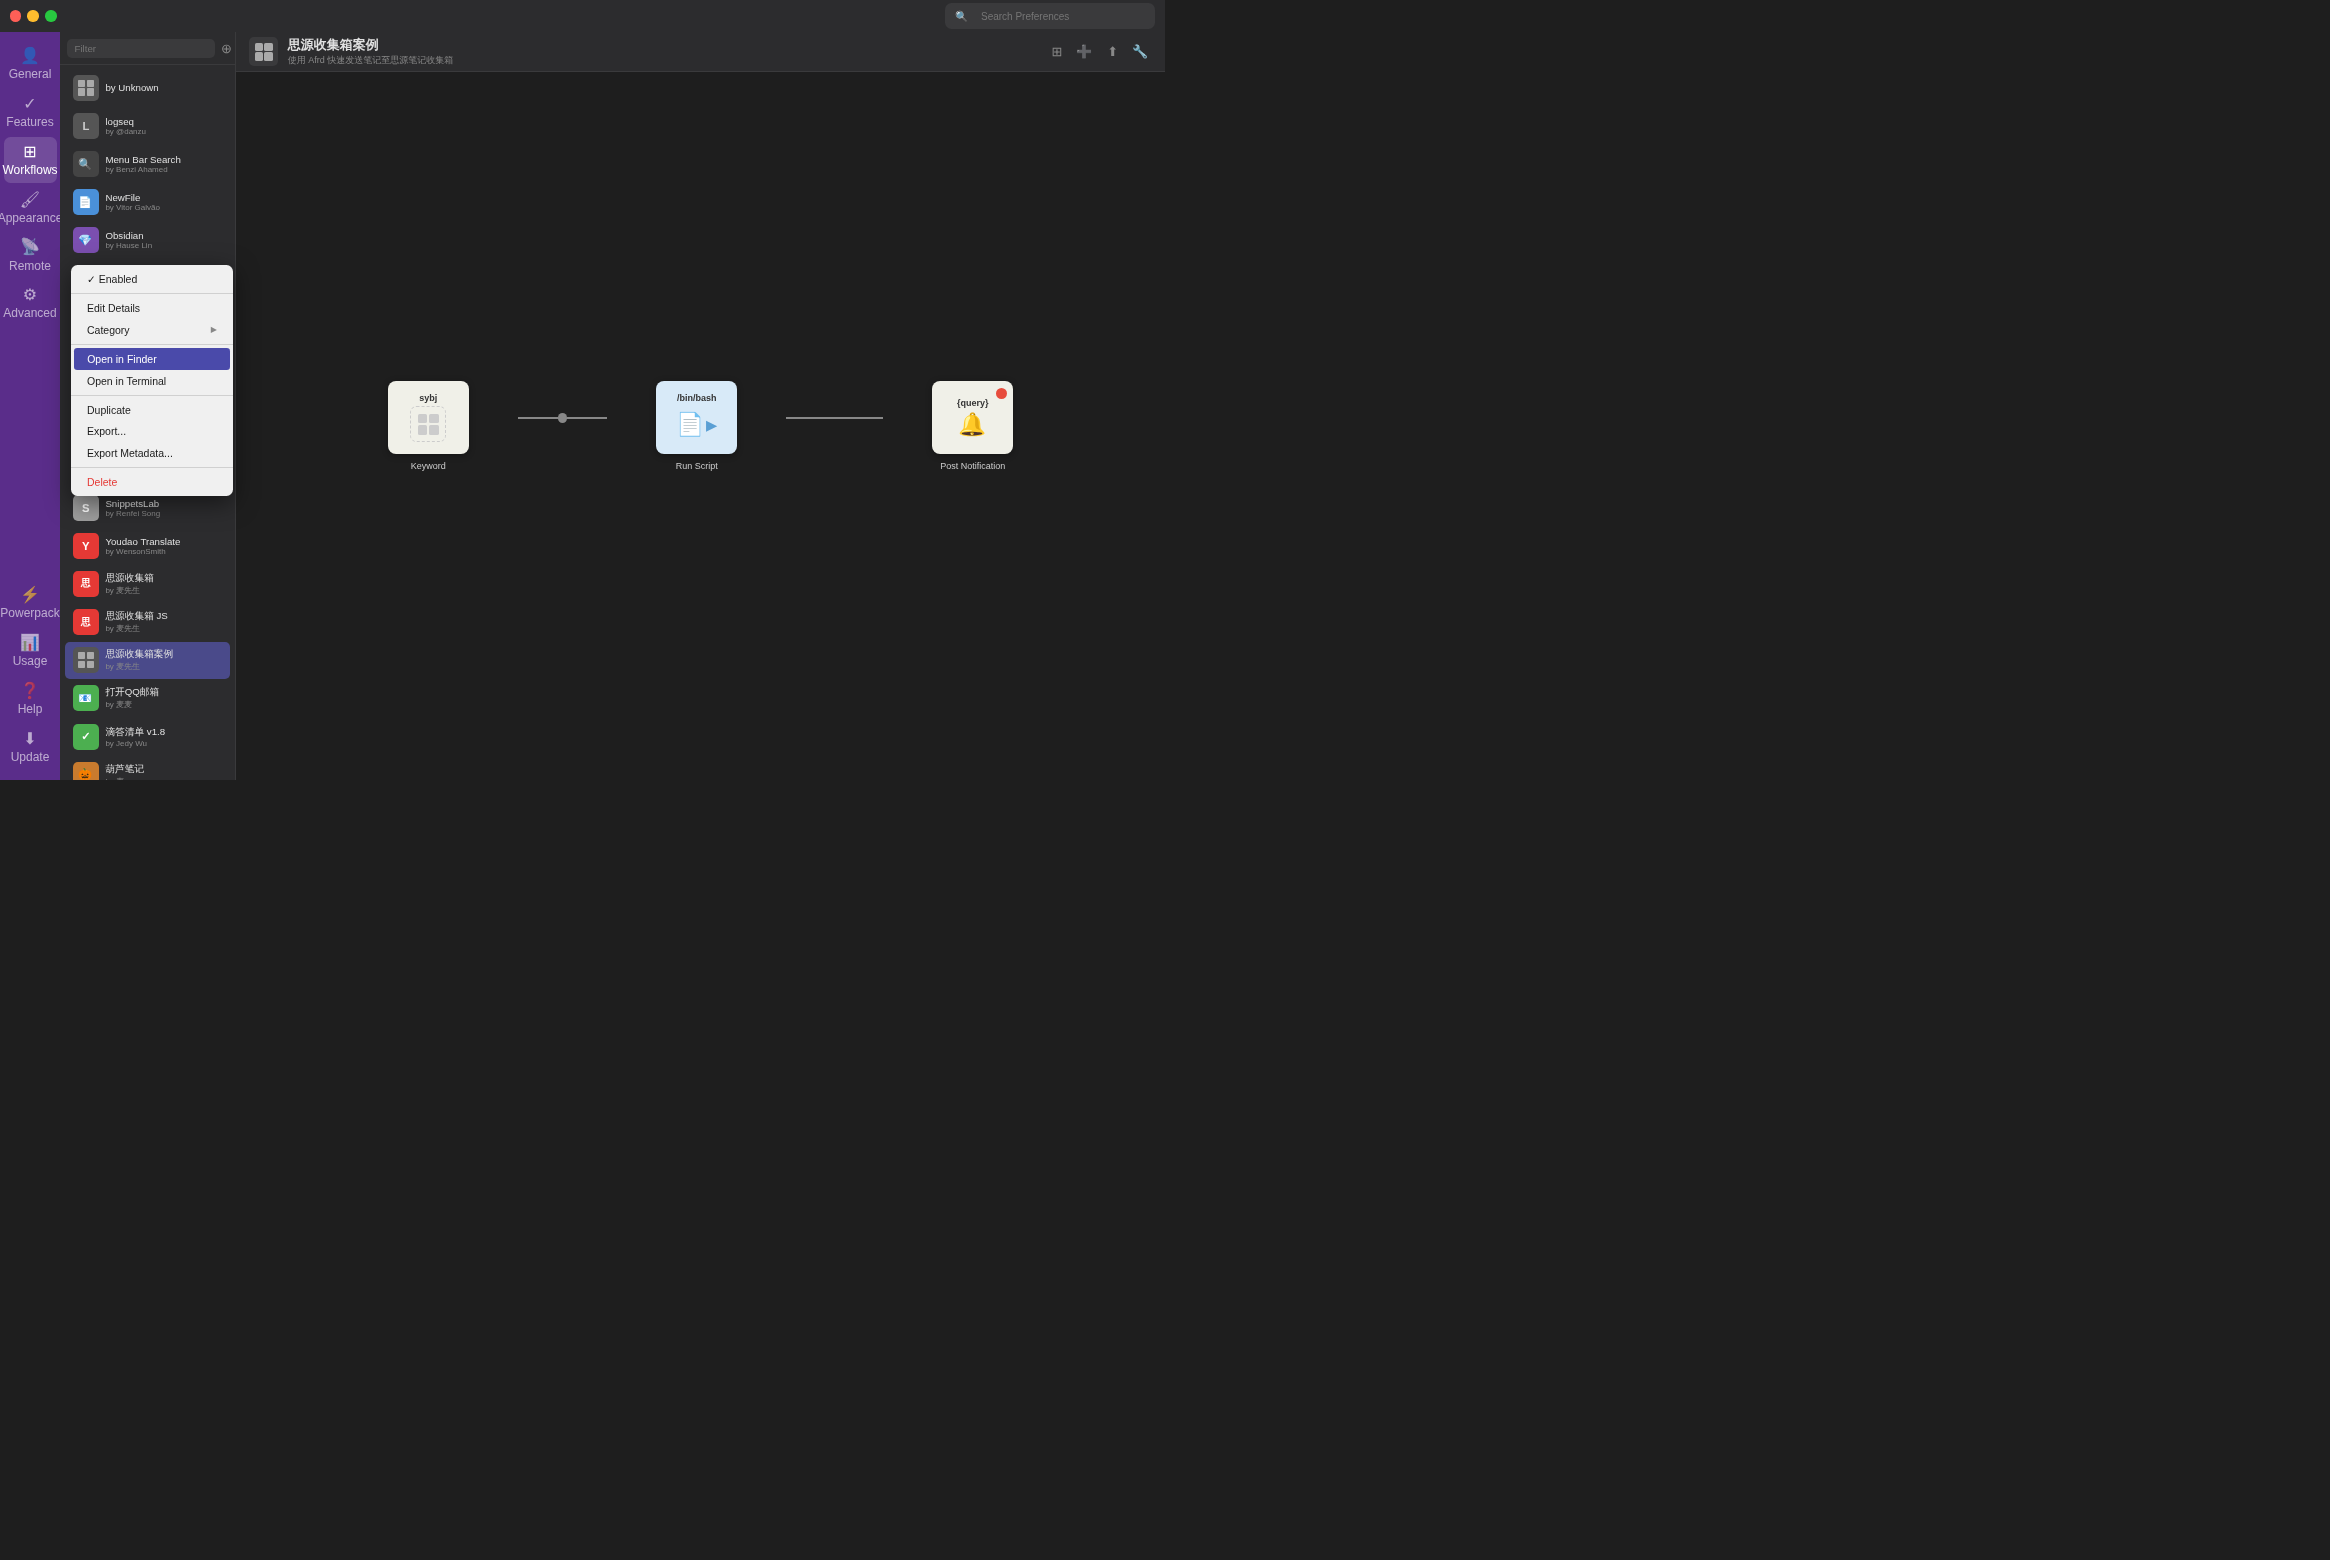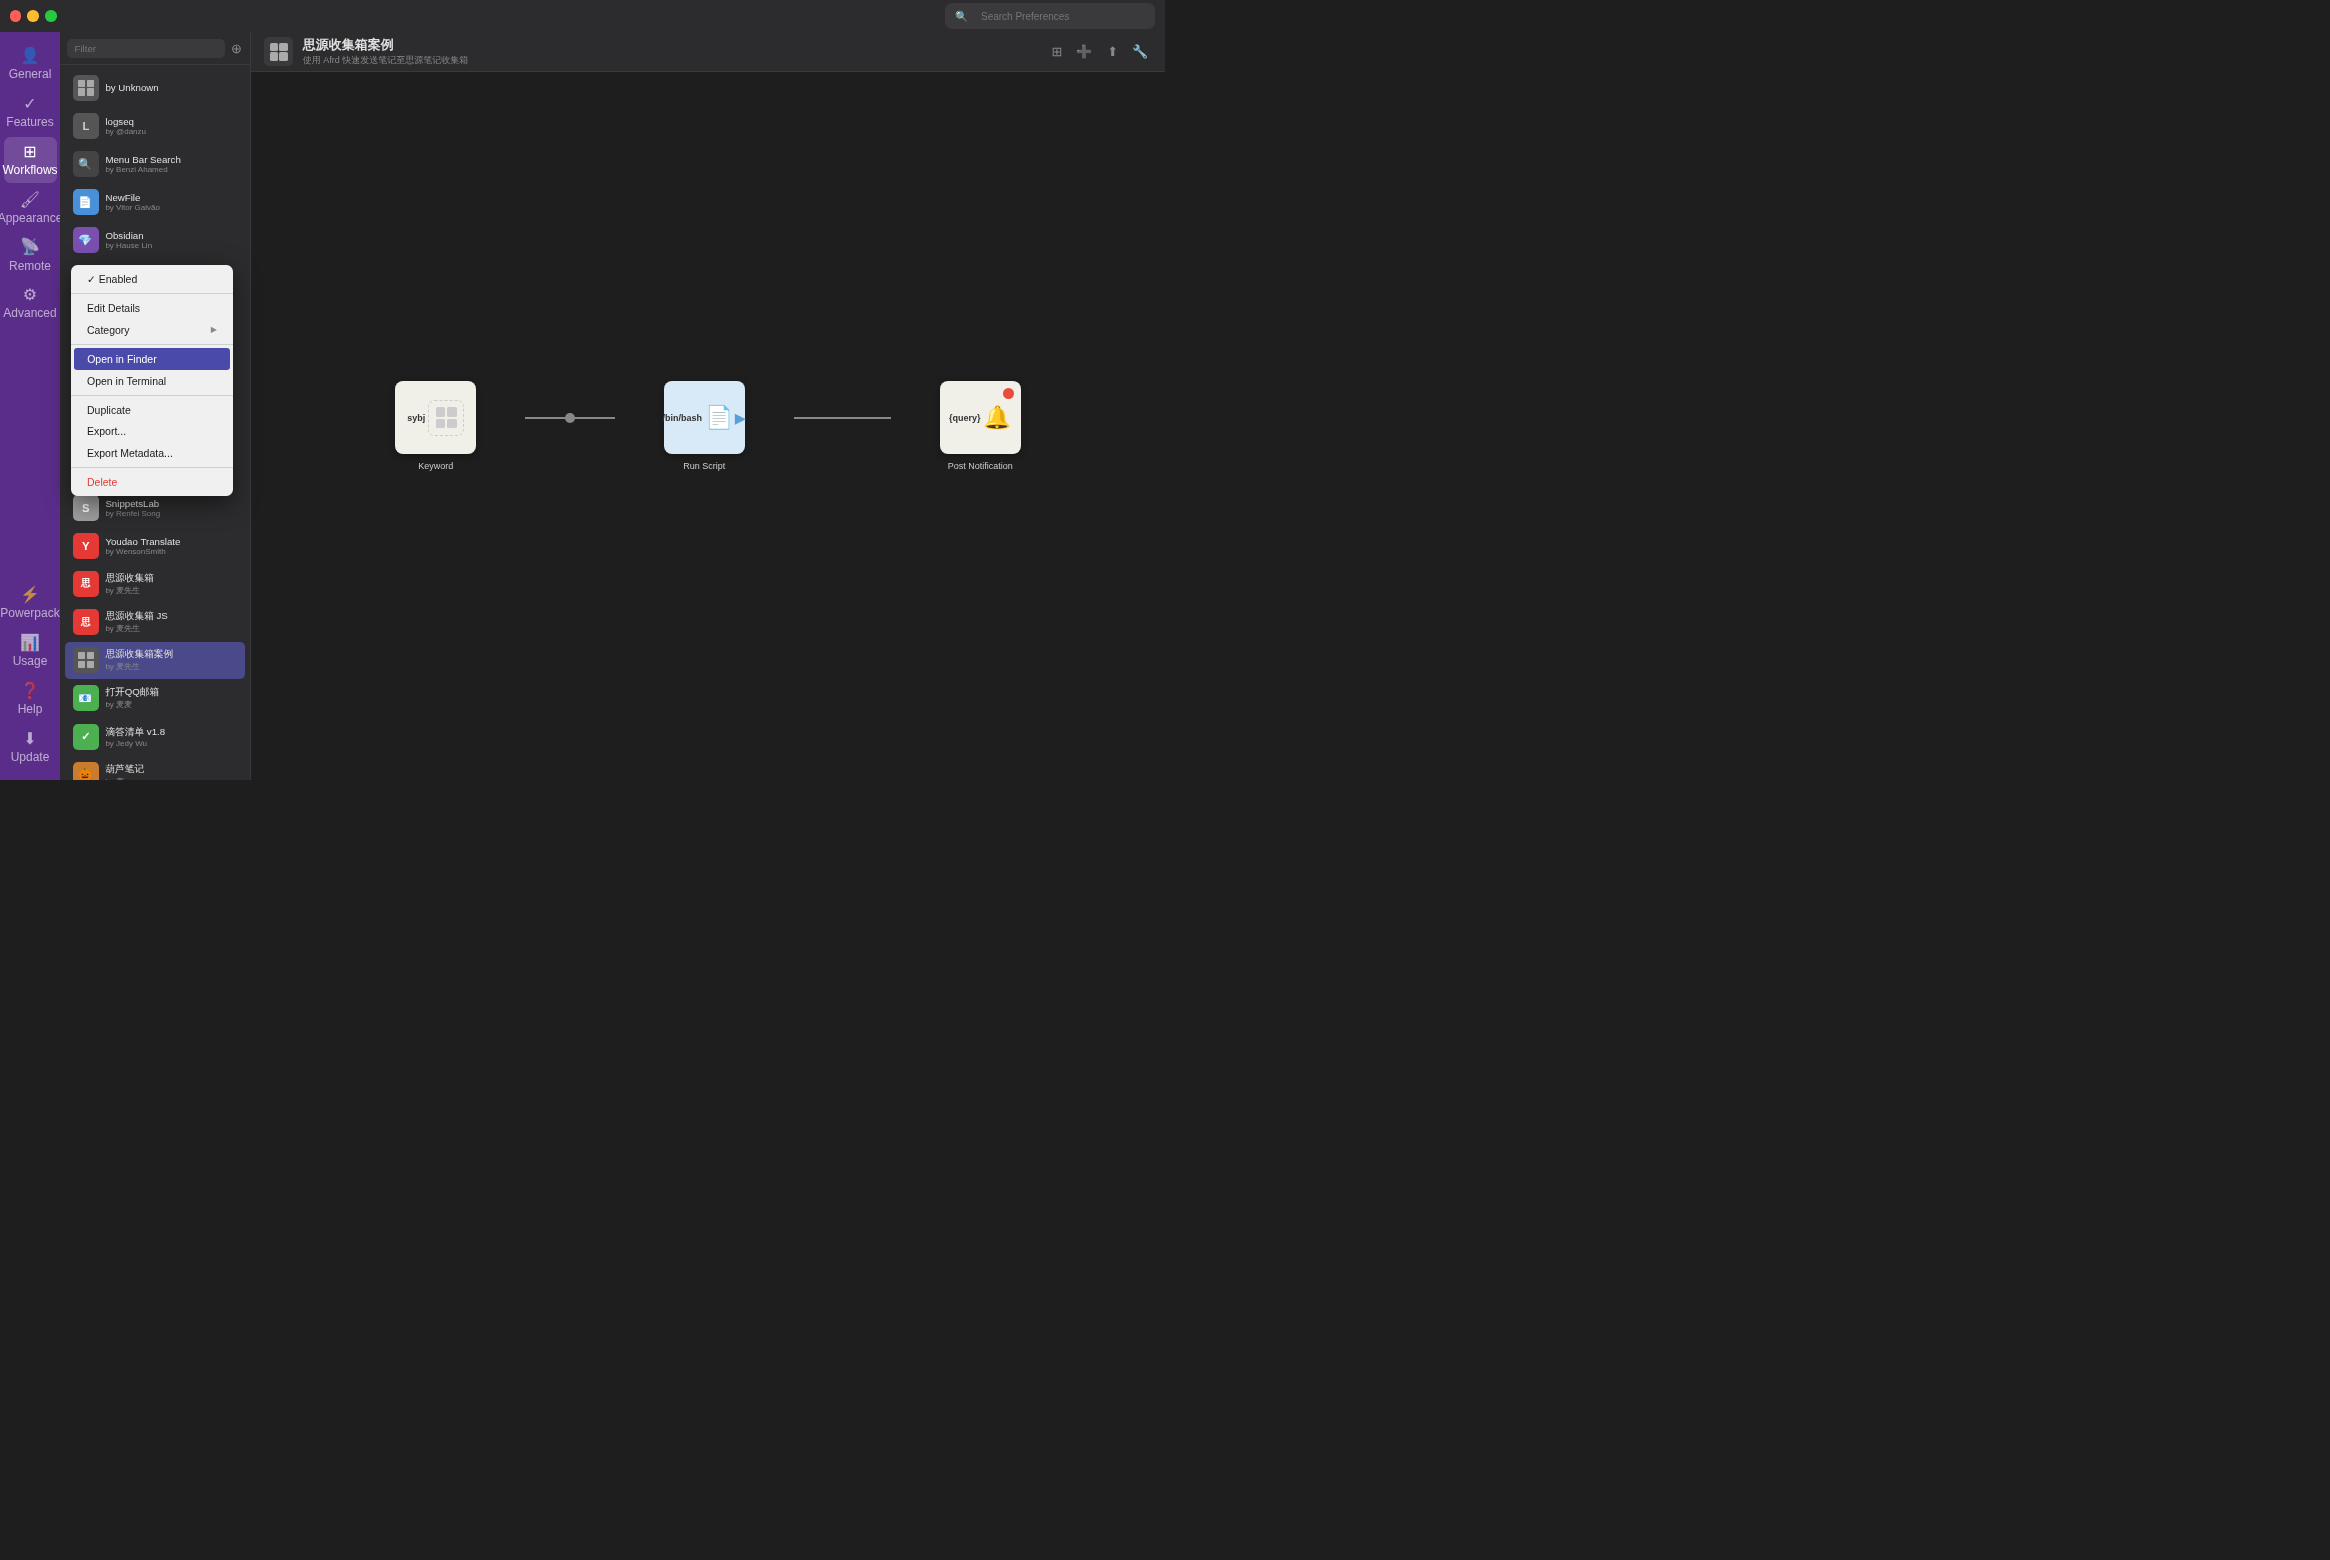--- a/index.html
+++ b/index.html
@@ -100,21 +100,21 @@
       line-height: 1;
     }
     .nav-label {
       font-size: 12px;
       text-align: center;
       color: inherit;
     }
 
     
     .workflow-list-panel {
-      width: 191px;
+      width: 176px;
       background: #2c2c2e;
       display: flex;
       flex-direction: column;
       flex-shrink: 0;
       border-right: 0.8px solid #3a3a3c;
     }
     .filter-bar {
       display: flex;
       align-items: center;
       padding: 6.5px;
@@ -295,21 +295,21 @@
       flex-direction: column;
       align-items: center;
       gap: 6.5px;
     }
     .node-box {
       width: 81px;
       height: 73px;
       background: #f5f5f0;
       border-radius: 8px;
       display: flex;
-      flex-direction: row;
+      flex-direction: column;
       align-items: center;
       justify-content: center;
       gap: 3px;
       box-shadow: 0 1.6px 6.5px rgba(0,0,0,0.3);
       position: relative;
     }
     .node-title {
       font-size: 9px;
       font-weight: 600;
       color: #333;

